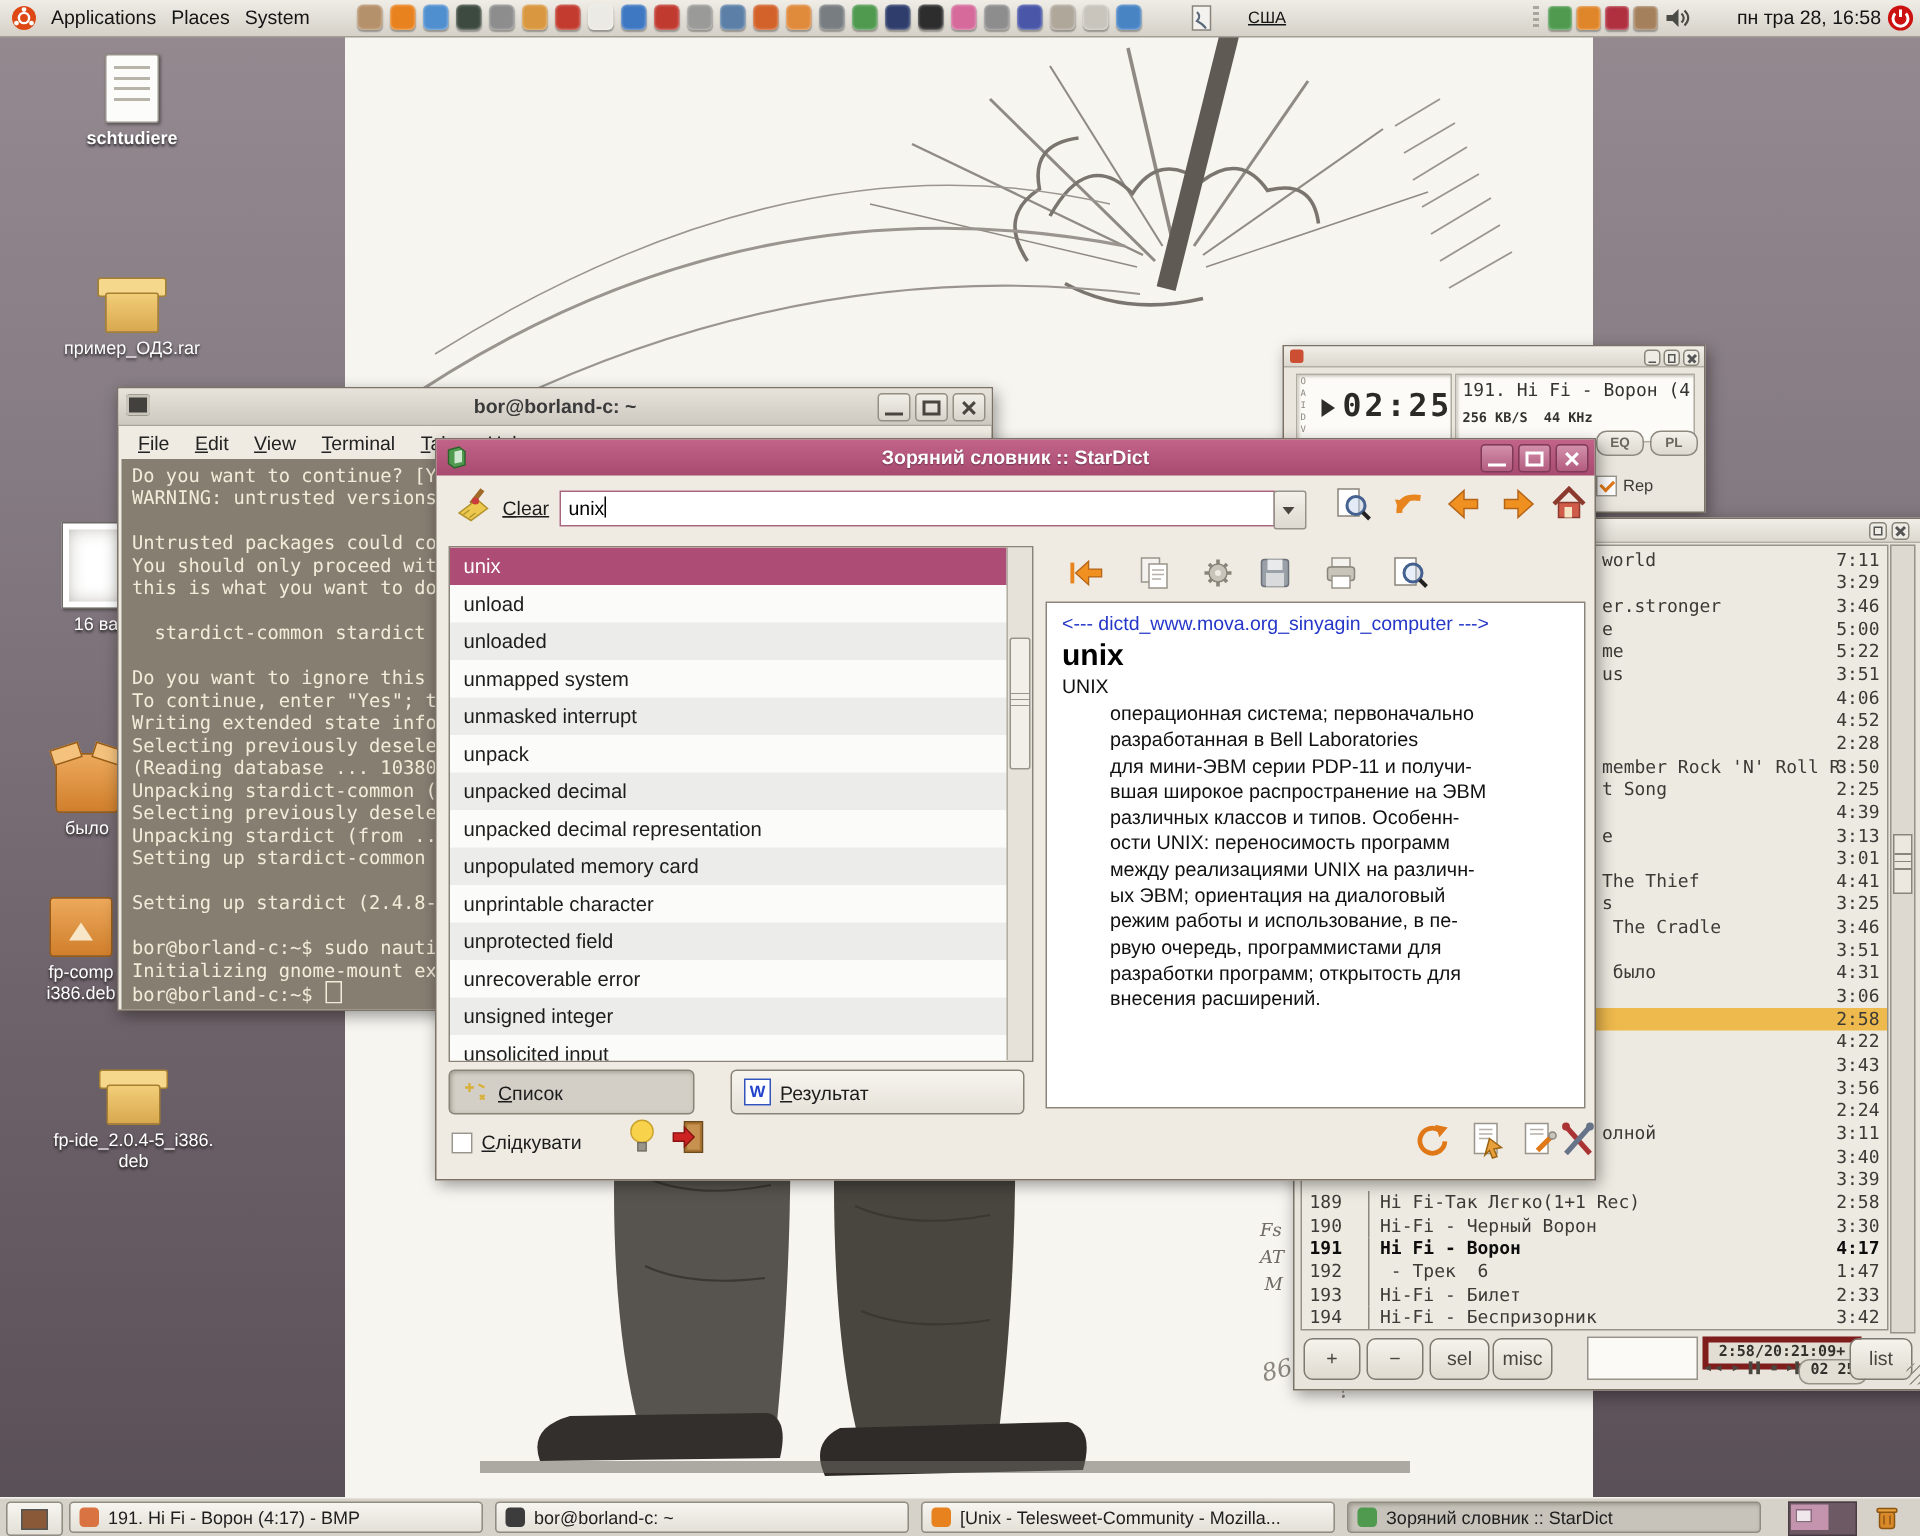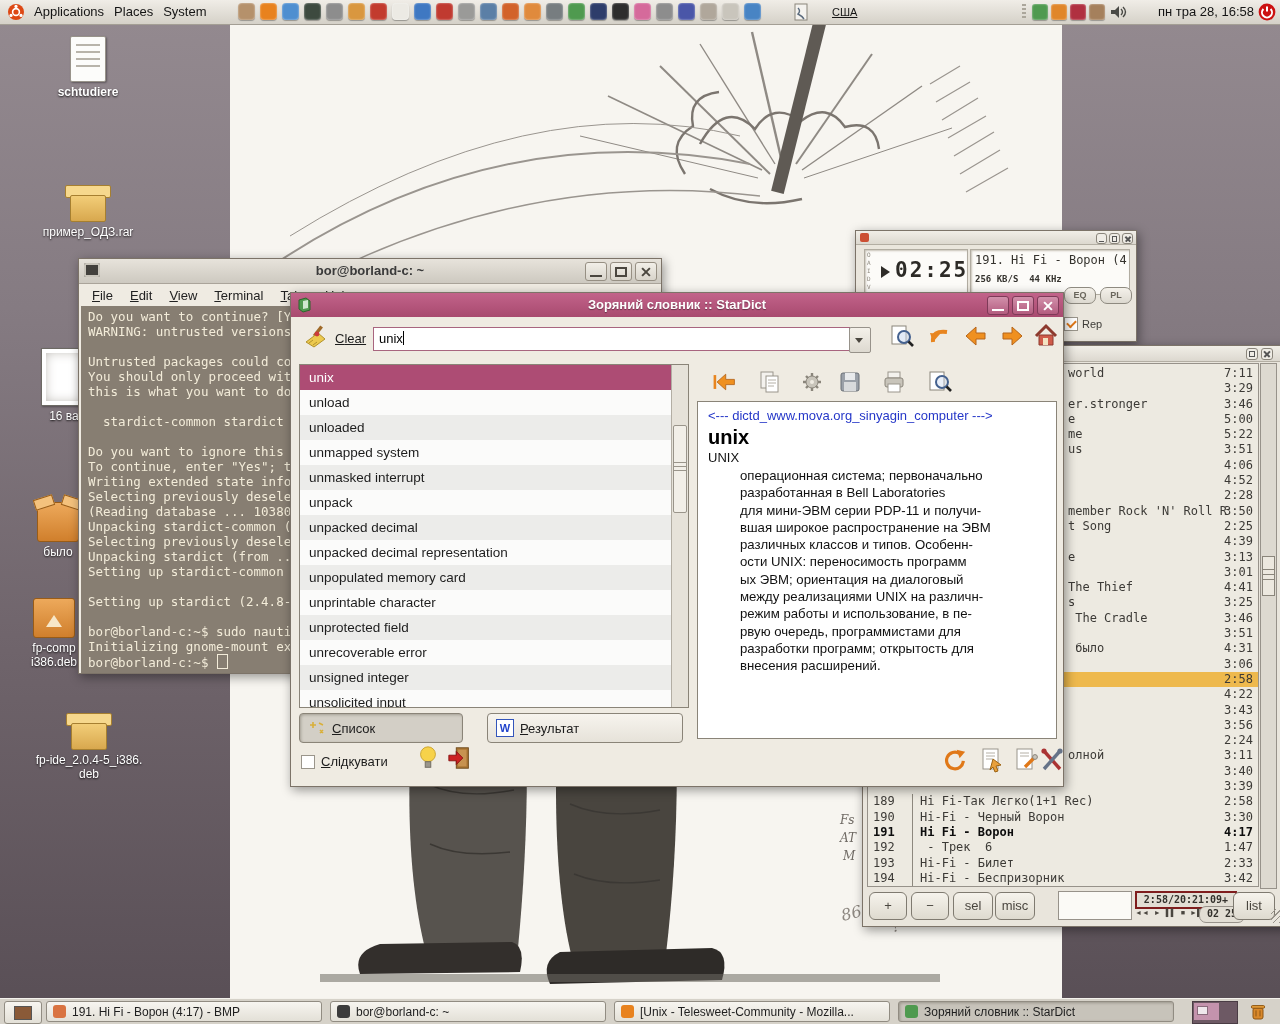--- a/index.html
+++ b/index.html
@@ -100,21 +100,21 @@
   .plrow .num{position:absolute;left:5px;}
   .plrow .name{position:absolute;left:52px;white-space:pre;}
   .plrow.numbered::before{content:"";position:absolute;left:44px;top:0;bottom:0;border-left:1px solid #8d887e;}
   .pl-scroll{position:absolute;right:10px;top:17px;width:15px;height:524px;background:#ddd9d0;border:1px solid #97928a;}
   .pl-thumb{position:absolute;left:1px;right:1px;top:192px;height:38px;background:#ece8df;border:1px solid #8a857b;
     background-image:linear-gradient(180deg,transparent 12px,#8a857b 12px 13px,transparent 13px 17px,#8a857b 17px 18px,transparent 18px 22px,#8a857b 22px 23px,transparent 23px);}
   .pl-bottom{position:absolute;left:0;top:543px;width:100%;height:36px;}
   .plbtn{position:absolute;top:3px;height:26px;border:1px solid #7f7a70;border-radius:6px;
     background:linear-gradient(#f6f3ec,#dedacf);font-size:13px;color:#4a463f;text-align:center;line-height:25px;}
   .songbox{position:absolute;left:195px;top:2px;width:72px;height:27px;background:#fbfaf6;border:1px solid #97928a;}
-  .tdisp{position:absolute;left:272px;top:2px;width:98px;height:14px;background:#e2ded4;border:2px solid #7f1d1d;
+  .tdisp{position:absolute;left:272px;top:2px;width:98px;height:14px;background:#e2ded4;border:4px solid #7f1d1d;
     font-family:"DejaVu Sans Mono",monospace;font-size:10px;font-weight:bold;color:#33312c;text-align:center;line-height:13px;}
   .transport{position:absolute;left:272px;top:20px;display:flex;gap:5px;font-size:7px;color:#4a463f;}
   .minitime{position:absolute;left:336px;top:17px;width:44px;height:15px;background:#e2ded4;border:1px solid #97928a;
     border-radius:7px;font-family:"DejaVu Sans Mono",monospace;font-size:10px;font-weight:bold;color:#33312c;
     text-align:center;line-height:14px;}
   .listbtn{left:370px;width:40px;}
   .grip{position:absolute;right:2px;bottom:2px;width:14px;height:14px;
     background:repeating-linear-gradient(135deg,transparent 0 3px,#97928a 3px 4px);}
   
   .stardict{left:290px;top:292px;width:772px;height:493px;background:#efebe2;z-index:20;}
@@ -681,22 +681,22 @@
       <div class="headword">unix</div>
       <div class="subhead">UNIX</div>
       <div>
 
       <div class="defline">операционная система; первоначально</div>
           <div class="defline">разработанная в Bell Laboratories</div>
           <div class="defline">для мини-ЭВМ серии PDP-11 и получи-</div>
           <div class="defline">вшая широкое распространение на ЭВМ</div>
           <div class="defline">различных классов и типов. Особенн-</div>
           <div class="defline">ости UNIX: переносимость программ</div>
+          <div class="defline">между реализациями UNIX на различн-</div>
           <div class="defline">ых ЭВМ; ориентация на диалоговый</div>
-          <div class="defline">между реализациями UNIX на различн-</div>
           <div class="defline">режим работы и использование, в пе-</div>
           <div class="defline">рвую очередь, программистами для</div>
           <div class="defline">разработки программ; открытость для</div>
           <div class="defline">внесения расширений.</div>
         </div>
     </div>
     <div class="sd-tab active" style="left:8px;width:164px;">
       <svg width="18" height="18" viewBox="0 0 18 18">
         <g stroke="#d9b03a" stroke-width="1.6">
             <path d="M5 9 v-6 M2 6 h6 M12 14 l3 -3 M12 11 l3 3 M11 4 l4 2"></path>

